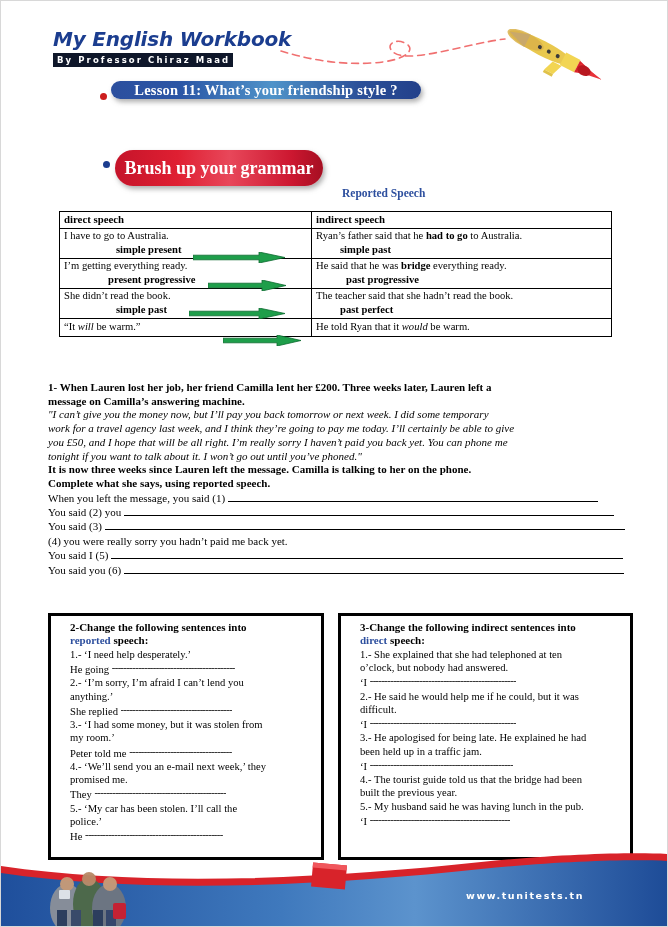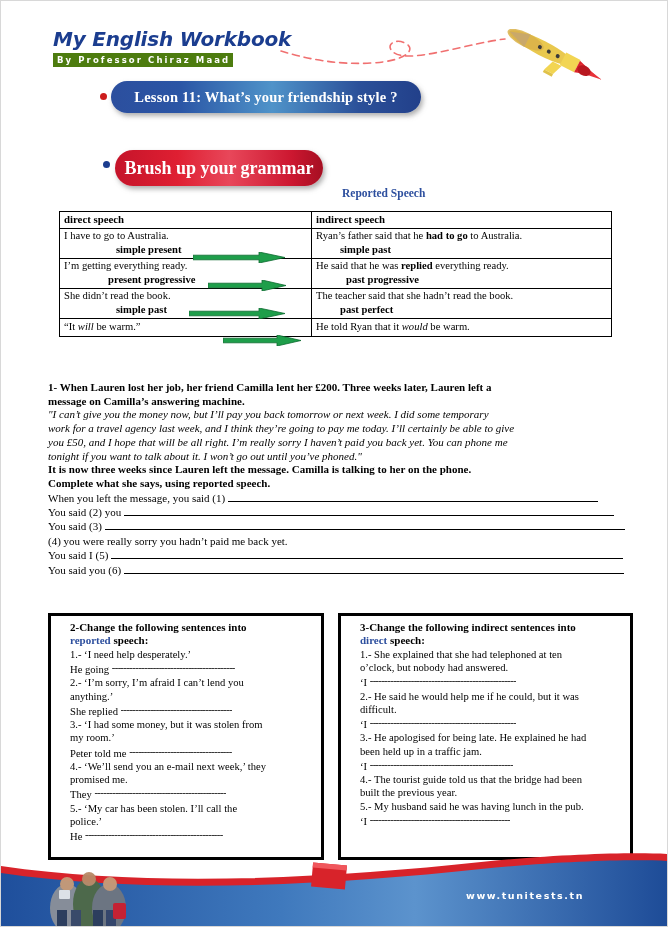--- a/index.html
+++ b/index.html
@@ -38,21 +38,21 @@
     font-weight: bold;
     font-style: italic;
     font-size: 20px;
     letter-spacing: -0.2px;
     color: #1b3d8f;
     line-height: 1;
     white-space: nowrap;
   }
   .logo-sub {
     margin-top: 2px;
-    background: #4d7c0f;
+    background: #0f172a;
     color: #ffffff;
     font-family: "DejaVu Sans", sans-serif;
     font-weight: bold;
     font-size: 8.5px;
     letter-spacing: 2.1px;
     padding: 2px 3px 2px 4px;
     display: inline-block;
     white-space: nowrap;
   }
   .dash-svg {
@@ -80,21 +80,21 @@
     font-family: "Liberation Serif", serif;
     font-weight: bold;
     display: flex;
     align-items: center;
     justify-content: center;
     text-align: center;
     box-shadow: 2px 3px 5px rgba(110,110,110,0.55);
   }
   .pill-lesson {
     left: 110px; top: 80px;
-    width: 310px; height: 32px;
+    width: 310px; height: 18px;
     font-size: 14.5px;
     background: linear-gradient(90deg,#2c4f9e 0%, #2a55a5 22%, #4f93c9 52%, #2b5099 80%, #22408a 100%);
     letter-spacing: 0.2px;
   }
   .pill-grammar {
     left: 114px; top: 149px;
     width: 208px; height: 36px;
     font-size: 18px;
     background: linear-gradient(90deg,#c5142a 0%, #df1f32 30%, #e8475a 55%, #cc1730 85%, #a50f22 100%);
   }
@@ -278,21 +278,21 @@
           <div class="cell-line2 ind">simple past</div>
         </td>
       </tr>
 
       <tr>
         <td class="col-a">
           <div class="cell-line1">I’m getting everything ready.</div>
           <div class="cell-line2" style="padding-left:44px;">present progressive</div>
         </td>
         <td>
-          <div class="cell-line1"><span>He said that he was </span><b>replied</b><span> everything ready.</span></div>
+          <div class="cell-line1"><span>He said that he was </span><b>bridge</b><span> everything ready.</span></div>
           <div class="cell-line2 ind-wide">past progressive</div>
         </td>
       </tr>
 
 
       <tr>
         <td class="col-a">
           <div class="cell-line1">She didn’t read the book.</div>
           <div class="cell-line2">simple past</div>
         </td>

